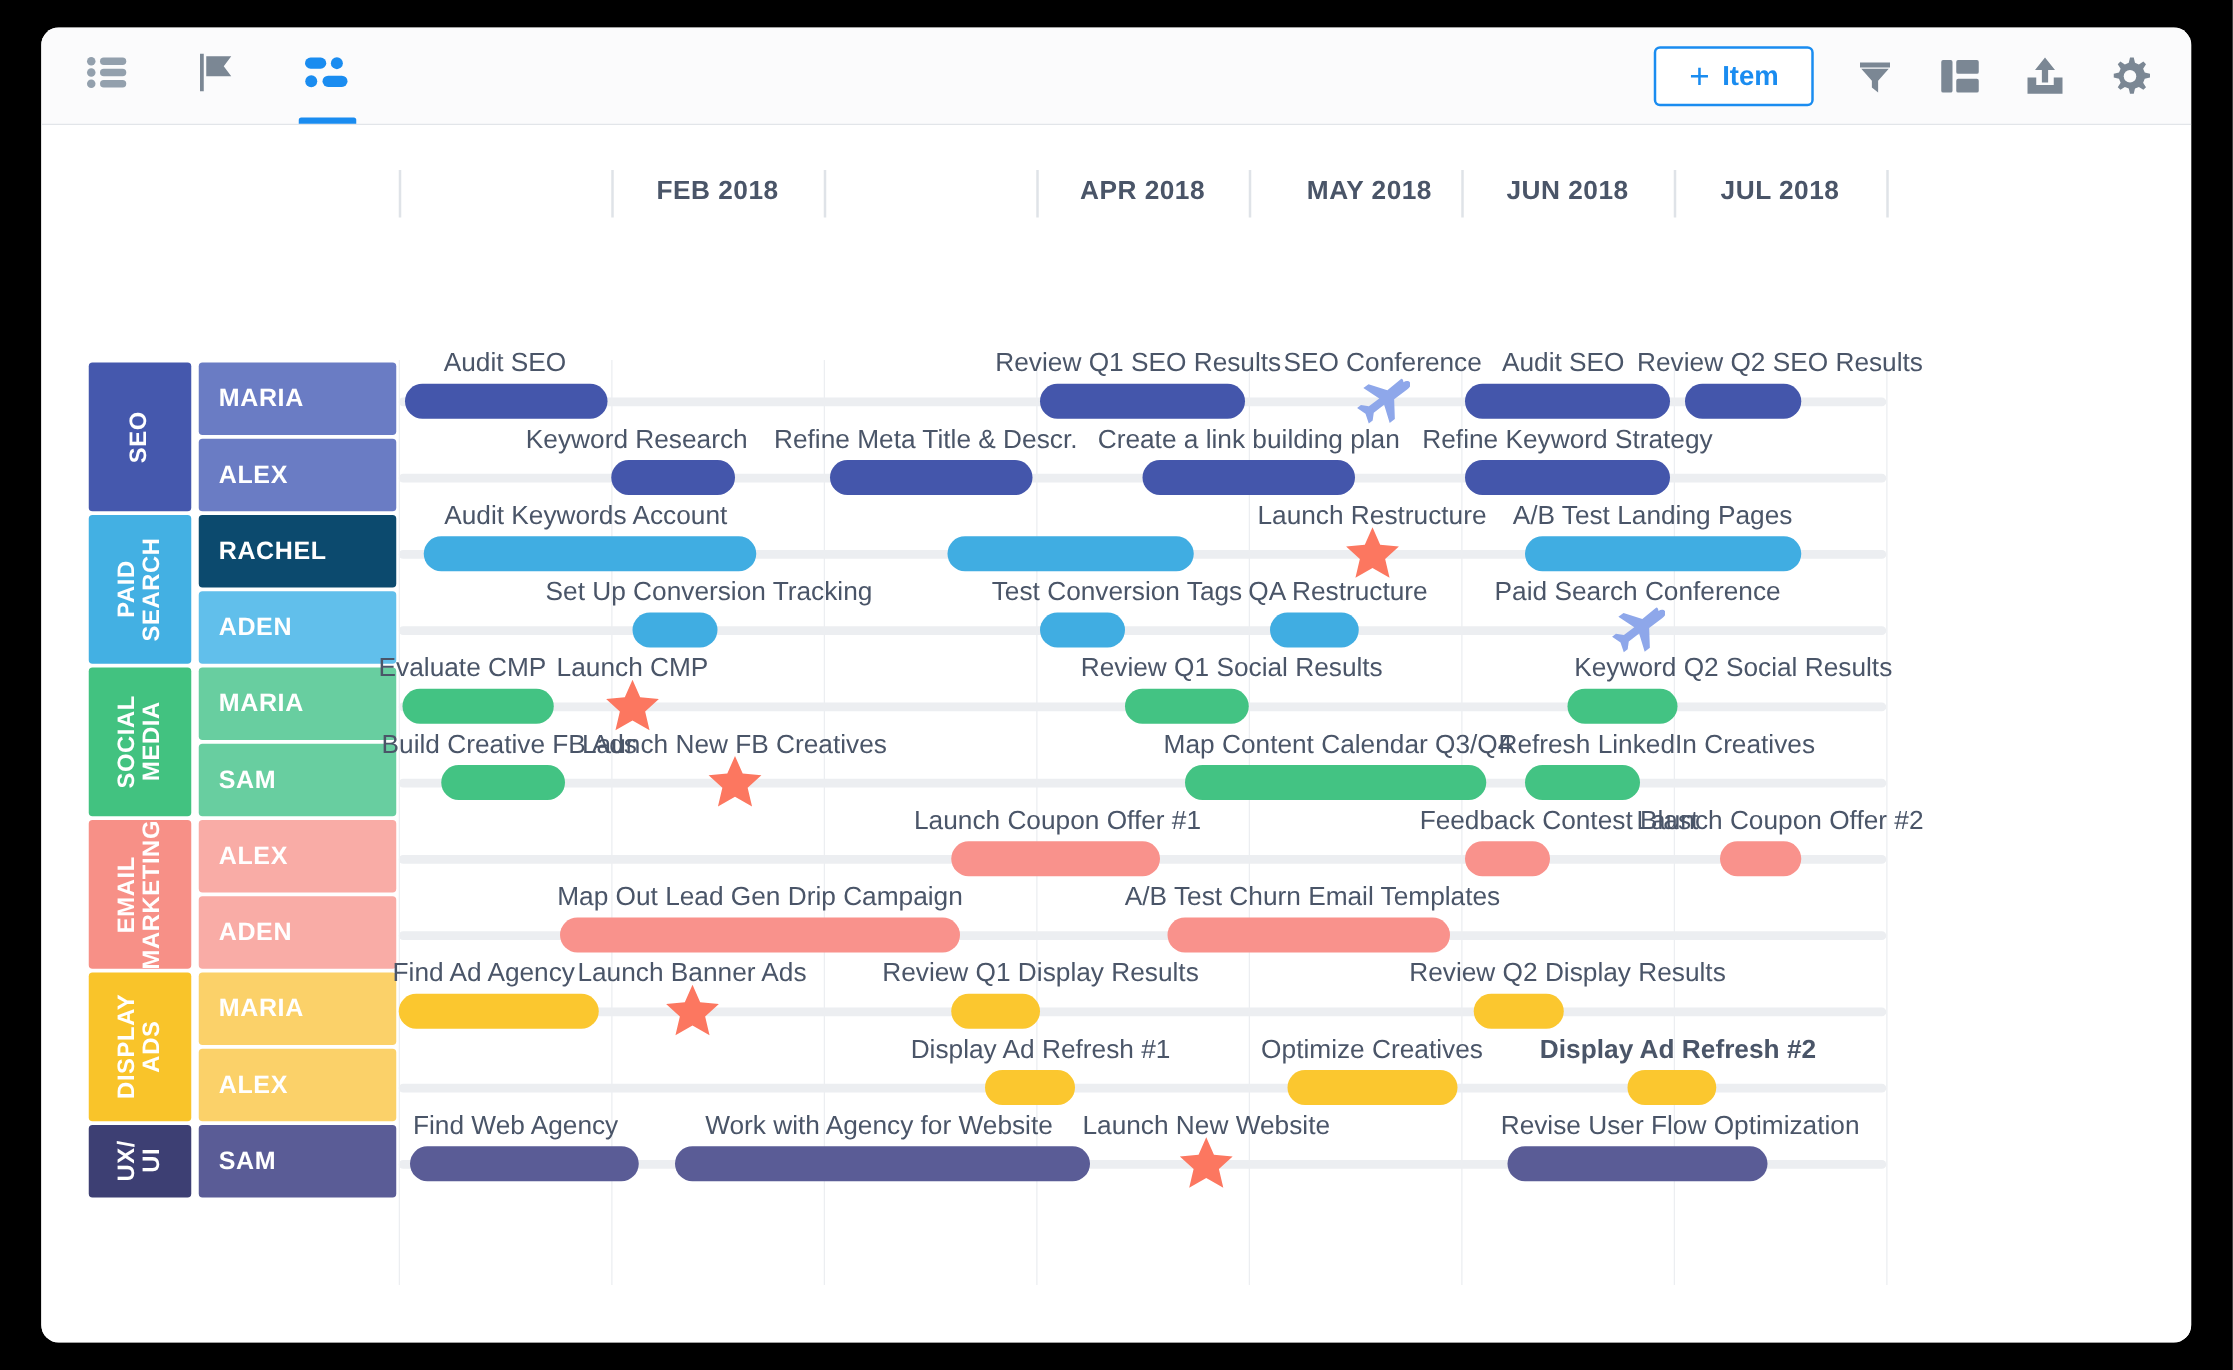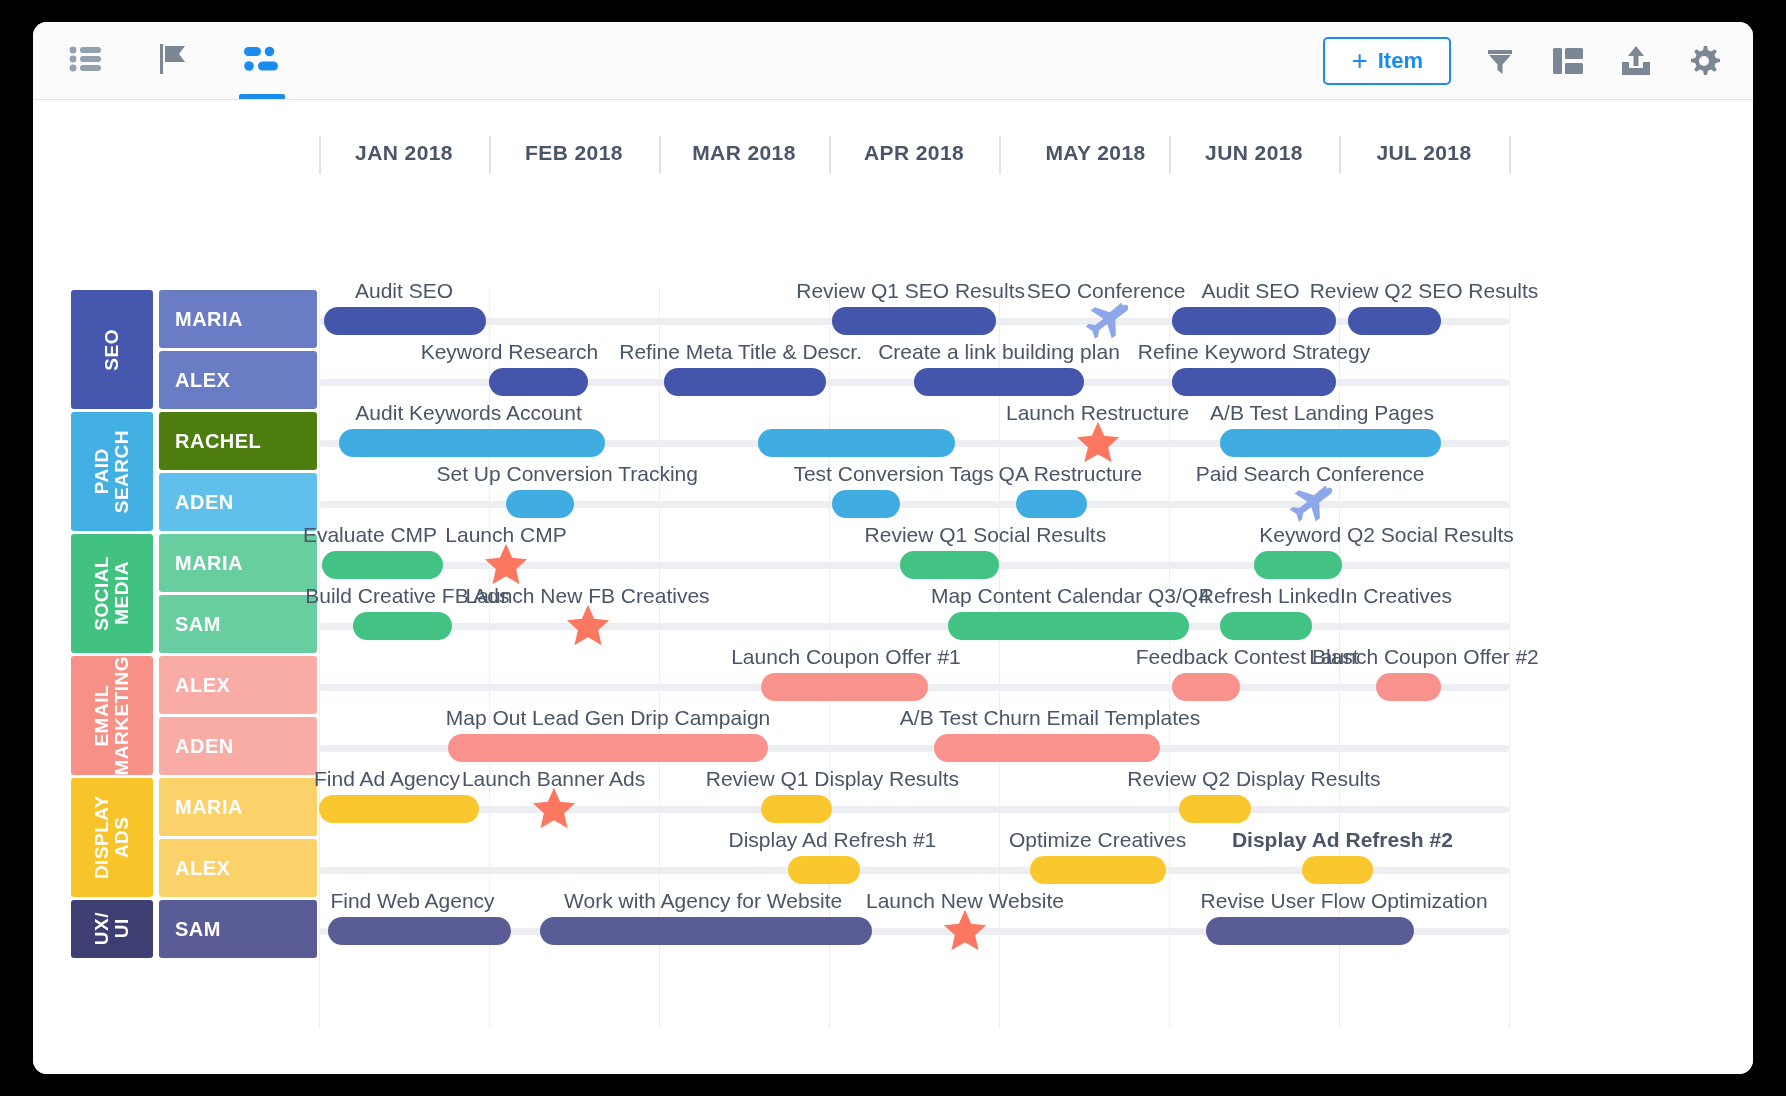--- a/index.html
+++ b/index.html
@@ -198,43 +198,41 @@
         <svg width="34" height="34" viewBox="0 0 34 34">
           <path d="M17 2 l3 0 1 4.2 3.1 1.3 3.6-2.3 2.1 2.1 -2.3 3.6 1.3 3.1 4.2 1 0 3 -4.2 1 -1.3 3.1 2.3 3.6 -2.1 2.1 -3.6-2.3 -3.1 1.3 -1 4.2 -3 0 -1-4.2 -3.1-1.3 -3.6 2.3 -2.1-2.1 2.3-3.6 -1.3-3.1 -4.2-1 0-3 4.2-1 1.3-3.1 -2.3-3.6 2.1-2.1 3.6 2.3 3.1-1.3z" fill="#7b8794"></path>
           <circle cx="17" cy="17" r="5" fill="#fbfbfc"></circle>
         </svg>
       </span>
     </div>
   </div>
 
   <div id="chart-area">
     <div id="month-header">
-        <div class="month-cell" style="left: 286px; width: 170px;">JAN 2018</div>
         <div class="month-sep" style="left: 286px;"></div>
         <div class="month-cell" style="left: 456px; width: 170px;">FEB 2018</div>
         <div class="month-sep" style="left: 456px;"></div>
-        <div class="month-cell" style="left: 626px; width: 170px;">MAR 2018</div>
         <div class="month-sep" style="left: 626px;"></div>
         <div class="month-cell" style="left: 796px; width: 170px;">APR 2018</div>
         <div class="month-sep" style="left: 796px;"></div>
         <div class="month-cell" style="left: 966px; width: 193px;">MAY 2018</div>
         <div class="month-sep" style="left: 966px;"></div>
         <div class="month-cell" style="left: 1136px; width: 170px;">JUN 2018</div>
         <div class="month-sep" style="left: 1136px;"></div>
         <div class="month-cell" style="left: 1306px; width: 170px;">JUL 2018</div>
         <div class="month-sep" style="left: 1306px;"></div>
         <div class="month-sep" style="left: 1476px;"></div>
       </div>
     <div id="row-labels">
         <div class="res" style="top: 190px; height: 58px; background: rgb(106, 124, 196);">MARIA</div>
         <div class="res" style="top: 251px; height: 58px; background: rgb(106, 124, 196);">ALEX</div>
         <div class="grp" style="top: 190px; height: 119px; background: rgb(69, 88, 173);">
           <span>SEO</span>
         </div>
-        <div class="res" style="top: 312px; height: 58px; background: #4d7c0f;">RACHEL</div>
+        <div class="res" style="top: 312px; height: 58px; background: #0c4a6e;">RACHEL</div>
         <div class="res" style="top: 373px; height: 58px; background: rgb(97, 191, 235);">ADEN</div>
         <div class="grp" style="top: 312px; height: 119px; background: rgb(67, 176, 227);">
           <span>PAID
 SEARCH</span>
         </div>
         <div class="res" style="top: 434px; height: 58px; background: rgb(104, 206, 160);">MARIA</div>
         <div class="res" style="top: 495px; height: 58px; background: rgb(104, 206, 160);">SAM</div>
         <div class="grp" style="top: 434px; height: 119px; background: rgb(66, 194, 128);">
           <span>SOCIAL
 MEDIA</span>

